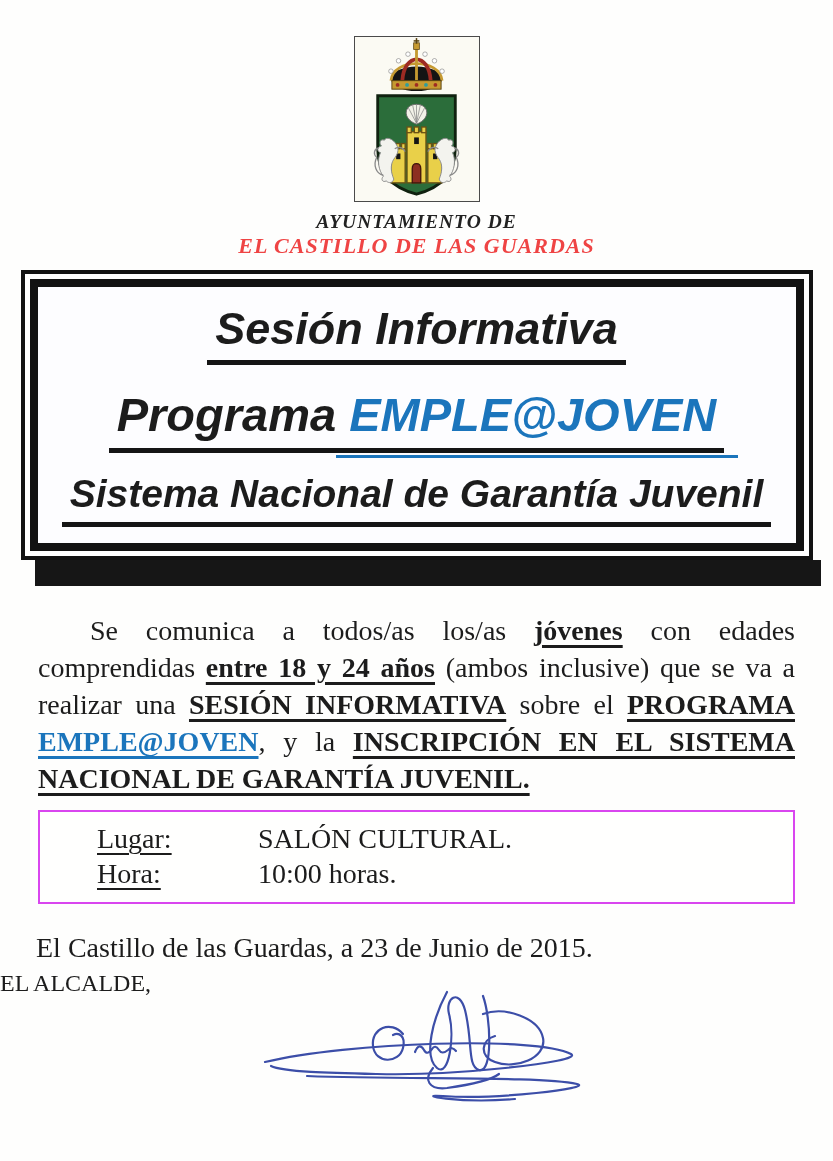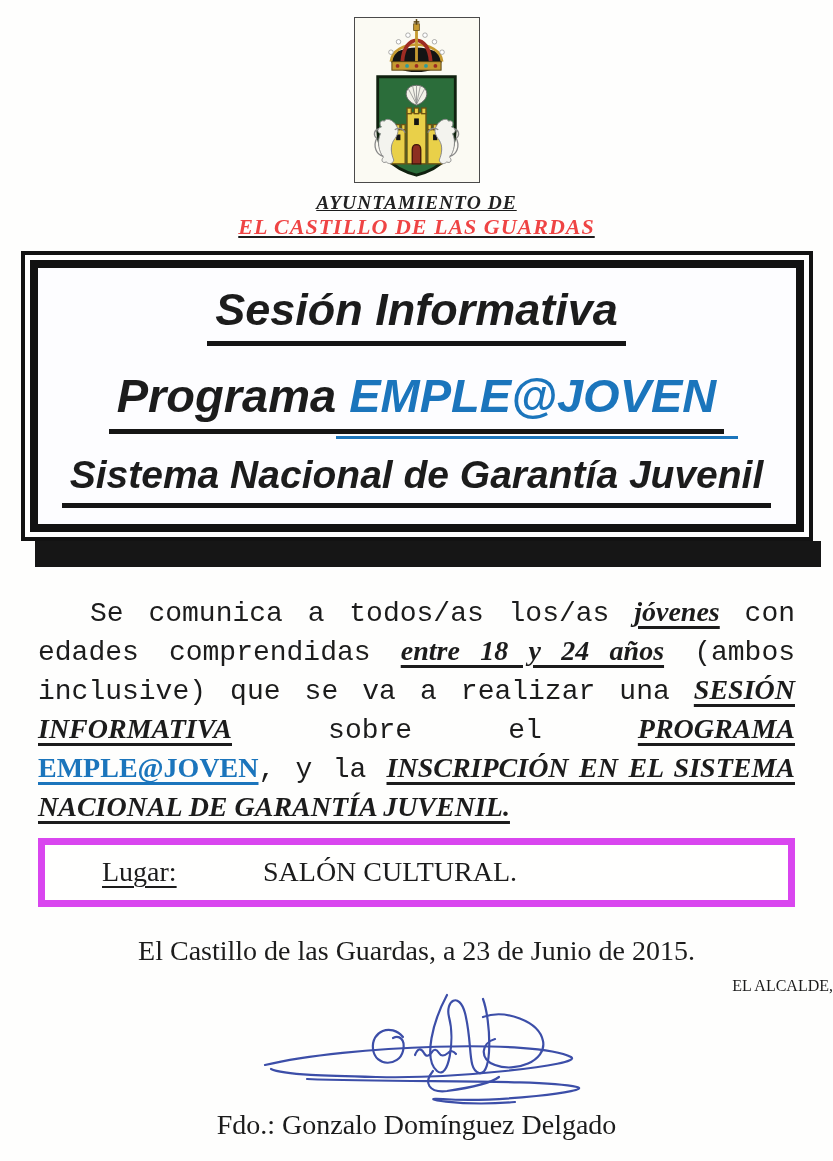--- a/index.html
+++ b/index.html
@@ -13,21 +13,21 @@
     position:relative;
     width:833px;height:1161px;
     margin:0 auto;
     background:#fefefd;
     color:var(--text);
     font-family:"Liberation Serif", serif;
     overflow:hidden;
   }
 
   
-  .header{padding-top:17px;text-align:center;text-decoration:underline;}
+  .header{padding-top:36px;text-align:center;}
   .emblem-frame{
     display:inline-block;
     width:126px;height:166px;
     border:1.5px solid #4a4a4a;
     background:#fbfaf3;
   }
   .org-line1{
     margin-top:6px;
     font-size:19.5px;line-height:23px;
     font-weight:bold;font-style:italic;
@@ -77,54 +77,53 @@
     margin-left:14px;
   }
 
   
   .paragraph{
     width:757px;margin:26px auto 0;
     font-size:28px;line-height:37px;
     text-align:justify;
     text-indent:52px;
   }
-  .seg-none{font-weight:normal;font-family:Liberation Mono, monospace;}
+  .seg-none{font-weight:normal;}
   .seg-strong{
     font-weight:bold;
     text-decoration:underline;
     text-decoration-thickness:2.5px;
     text-underline-offset:5px;
-    font-style:italic;
   }
   .seg-strong-accent{
     font-weight:bold;color:var(--accent);
     text-decoration:underline;
     text-decoration-thickness:2.5px;
     text-underline-offset:5px;
   }
 
   
   .details-box{
     width:757px;margin:13px auto 0;
-    border:7px solid #d946ef;
+    border:2px solid #d946ef;
     padding:9px 10px 11px 57px;
     background:#fffffe;
   }
   .detail-row{font-size:28px;line-height:35px;}
   .detail-label{
     display:inline-block;width:103px;
     text-decoration:underline;
     text-decoration-thickness:2px;
     text-underline-offset:5px;
   }
   .detail-value{display:inline-block;padding-left:58px;}
 
   
-  .date-line{margin-top:25px;text-align:center;font-size:28px;line-height:37px;}
-  .role-line{text-align:right;font-size:16px;line-height:34px;}
+  .date-line{margin-top:25px;font-size:28px;line-height:37px;margin-left:36px;}
+  .role-line{text-align:left;font-size:24px;line-height:34px;}
   .signature-wrap{
     text-align:center;
     margin-top:-16px;
     height:118px;
   }
   .signature-wrap svg{margin-left:30px;}
   .signed-by{margin-top:2px;text-align:center;font-size:28px;line-height:36px;}
 </style>
 </head>
 <body>
@@ -216,33 +215,33 @@
       </div>
     </div>
     <div class="title-shadow"></div>
   </div>
 
   <p class="paragraph"><span class="seg-none">Se comunica a todos/as los/as </span><span class="seg-strong">jóvenes</span><span class="seg-none"> con edades comprendidas </span><span class="seg-strong">entre 18 y 24 años</span><span class="seg-none"> (ambos inclusive) que se va a realizar una </span><span class="seg-strong">SESIÓN INFORMATIVA</span><span class="seg-none"> sobre el </span><span class="seg-strong">PROGRAMA </span><span class="seg-strong-accent">EMPLE@JOVEN</span><span class="seg-none">, y la </span><span class="seg-strong">INSCRIPCIÓN EN EL SISTEMA NACIONAL DE GARANTÍA JUVENIL.</span></p>
 
   <div class="details-box">
     <div>
         <div class="detail-row"><span class="detail-label">Lugar:</span><span class="detail-value">SALÓN CULTURAL.</span></div>
+        <div class="detail-row"><span class="detail-label">Hora:</span><span class="detail-value">10:00 horas.</span></div>
       </div>
   </div>
 
   <div class="date-line">El Castillo de las Guardas, a 23 de Junio de 2015.</div>
   <div class="role-line">EL ALCALDE,</div>
 
   <div class="signature-wrap">
     <svg width="370" height="118" viewBox="0 0 370 118" xmlns="http://www.w3.org/2000/svg" fill="none" stroke="#3c4ea8" stroke-width="2.2" stroke-linecap="round" stroke-linejoin="round">
       <path d="M200,8 C186,34 176,72 190,84 C202,94 208,52 202,30 C198,14 212,4 218,26 C226,58 220,82 232,86 C246,90 244,34 236,12"></path>
       <path d="M156,50 C144,36 124,44 126,62 C128,80 152,80 156,64 C159,52 152,48 146,51"></path>
       <path d="M236,30 C258,22 292,34 296,54 C300,74 268,86 248,78 C232,72 234,56 248,52"></path>
       <path d="M18,78 C100,58 290,52 324,70 C338,78 206,92 130,90 C84,89 36,88 24,82"></path>
       <path d="M60,92 C160,96 292,92 330,100 C348,104 248,116 196,112 C166,110 210,120 268,115"></path>
       <path d="M168,68 q4,-10 9,-2 q3,6 8,-1 q3,-5 7,1 q3,5 9,0 q4,-4 8,1"></path>
       <path d="M186,84 C176,96 182,106 200,104 C222,101 244,96 252,90"></path>
     </svg>
   </div>
 
-  <div class="signed-by">Fdo.: Gonzalo Domínguez Delgado</div>
 
 </div>
 
 </body></html>

